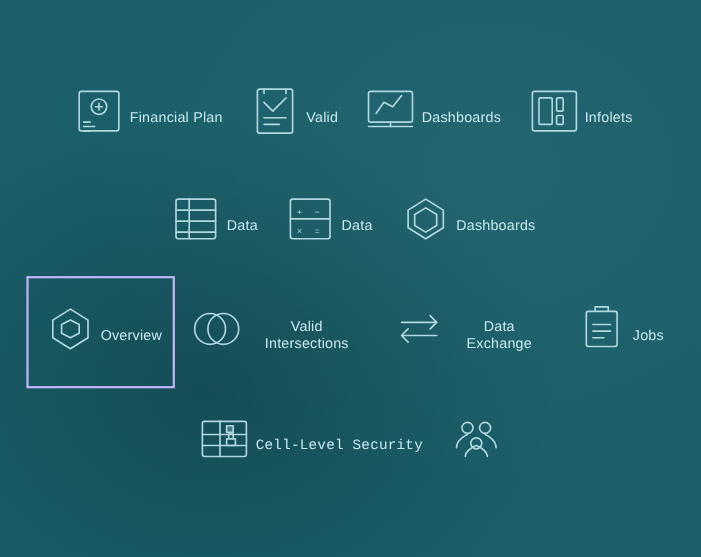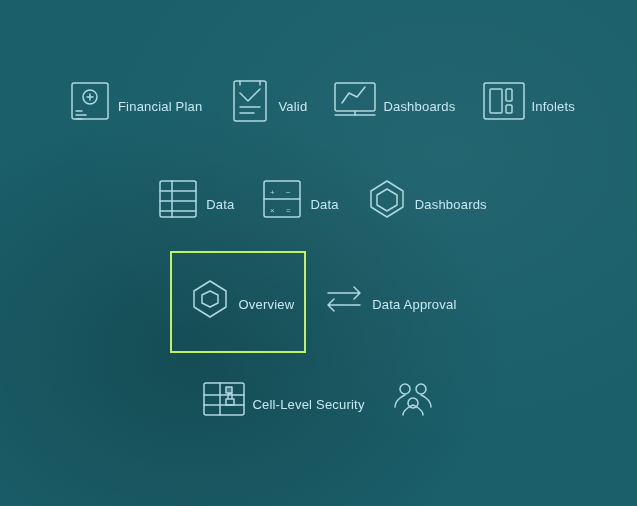--- a/index.html
+++ b/index.html
@@ -37,21 +37,21 @@
       align-items: center;
       justify-content: center;
       padding: 18px 10px 14px;
       cursor: pointer;
       color: #d0eef2;
       text-align: center;
       position: relative;
     }
 
     .tile.highlighted {
-      border: 2px solid #bef264;
+      border: 2px solid #c4b5fd;
     }
 
     .tile-icon {
       width: 56px;
       height: 56px;
       margin-bottom: 10px;
       display: flex;
       align-items: center;
       justify-content: center;
     }
@@ -171,28 +171,49 @@
             <svg viewBox="0 0 52 52">
         <path d="M26 8 L42 18 L42 34 L26 44 L10 34 L10 18 Z"></path>
         <path d="M18 22 L26 18 L34 22 L34 30 L26 34 L18 30 Z"></path>
       </svg>
           </div>
           <div class="tile-label">Overview</div>
         </div>
         <div class="tile">
           <div class="tile-icon">
             <svg viewBox="0 0 52 52">
+        <circle cx="20" cy="26" r="14"></circle>
+        <circle cx="32" cy="26" r="14"></circle>
+      </svg>
+          </div>
+          <div class="tile-label">Valid Intersections</div>
+        </div>
+        <div class="tile">
+          <div class="tile-icon">
+            <svg viewBox="0 0 52 52">
         <path d="M10 20 L42 20 M36 14 L42 20 L36 26"></path>
         <path d="M42 32 L10 32 M16 26 L10 32 L16 38"></path>
       </svg>
           </div>
-          <div class="tile-label">Data Approval</div>
-        </div>
-      </div>
-      <div style="display: flex; justify-content: center; grid-column: 1 / -1;">
+          <div class="tile-label">Data Exchange</div>
+        </div>
+        <div class="tile">
+          <div class="tile-icon">
+            <svg viewBox="0 0 52 52">
+        <rect x="12" y="10" width="28" height="32" rx="2"></rect>
+        <path d="M20 10 L20 6 L32 6 L32 10"></path>
+        <line x1="18" y1="22" x2="34" y2="22"></line>
+        <line x1="18" y1="28" x2="34" y2="28"></line>
+        <line x1="18" y1="34" x2="28" y2="34"></line>
+      </svg>
+          </div>
+          <div class="tile-label">Jobs</div>
+        </div>
+      </div>
+      <div style="display: flex; justify-content: center; grid-column: 1 / -1; font-family: Liberation Mono, monospace;">
         <div class="tile">
           <div class="tile-icon">
             <svg viewBox="0 0 52 52">
         <rect x="6" y="10" width="40" height="32" rx="2"></rect>
         <line x1="6" y1="22" x2="46" y2="22"></line>
         <line x1="6" y1="32" x2="46" y2="32"></line>
         <line x1="22" y1="10" x2="22" y2="42"></line>
         <path d="M28 14 L34 14 L34 20 L28 20 Z" fill="rgba(176,216,224,0.3)"></path>
         <path d="M30 26 L30 22 C30 20 34 20 34 22 L34 26 Z M28 26 L28 32 L36 32 L36 26 Z"></path>
       </svg>

